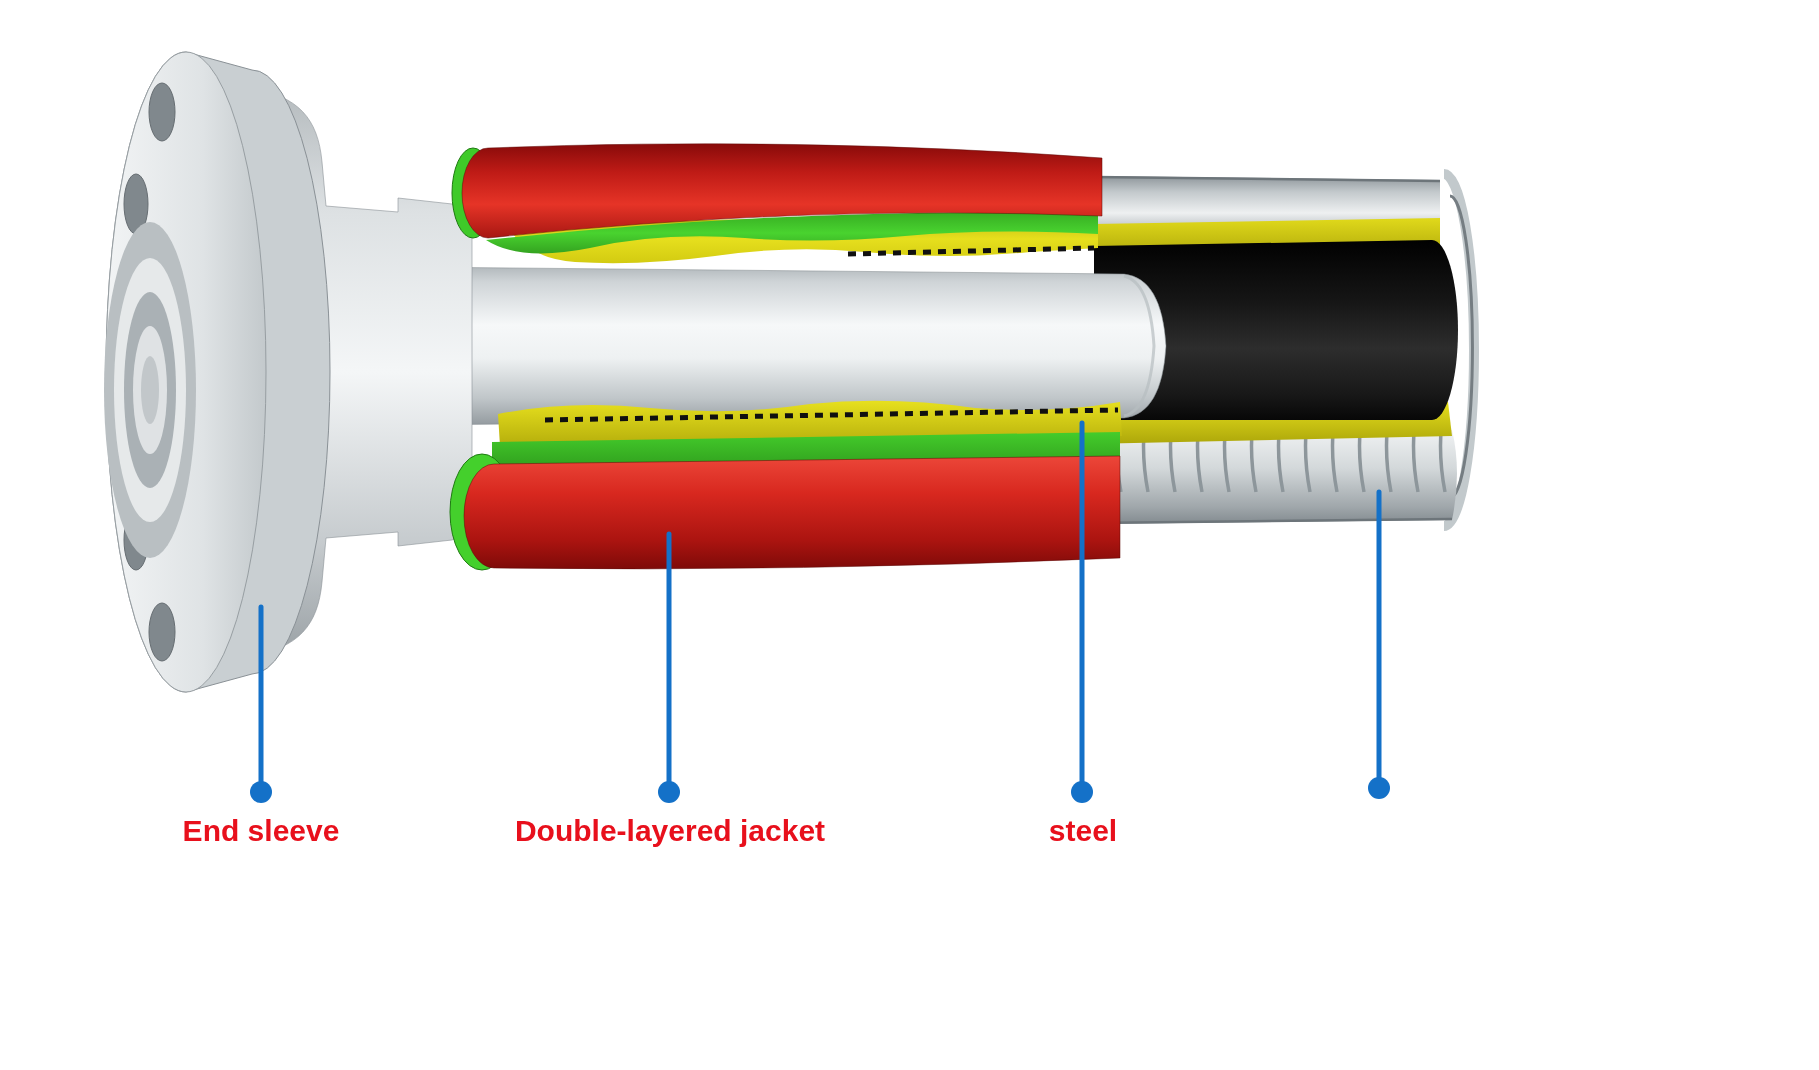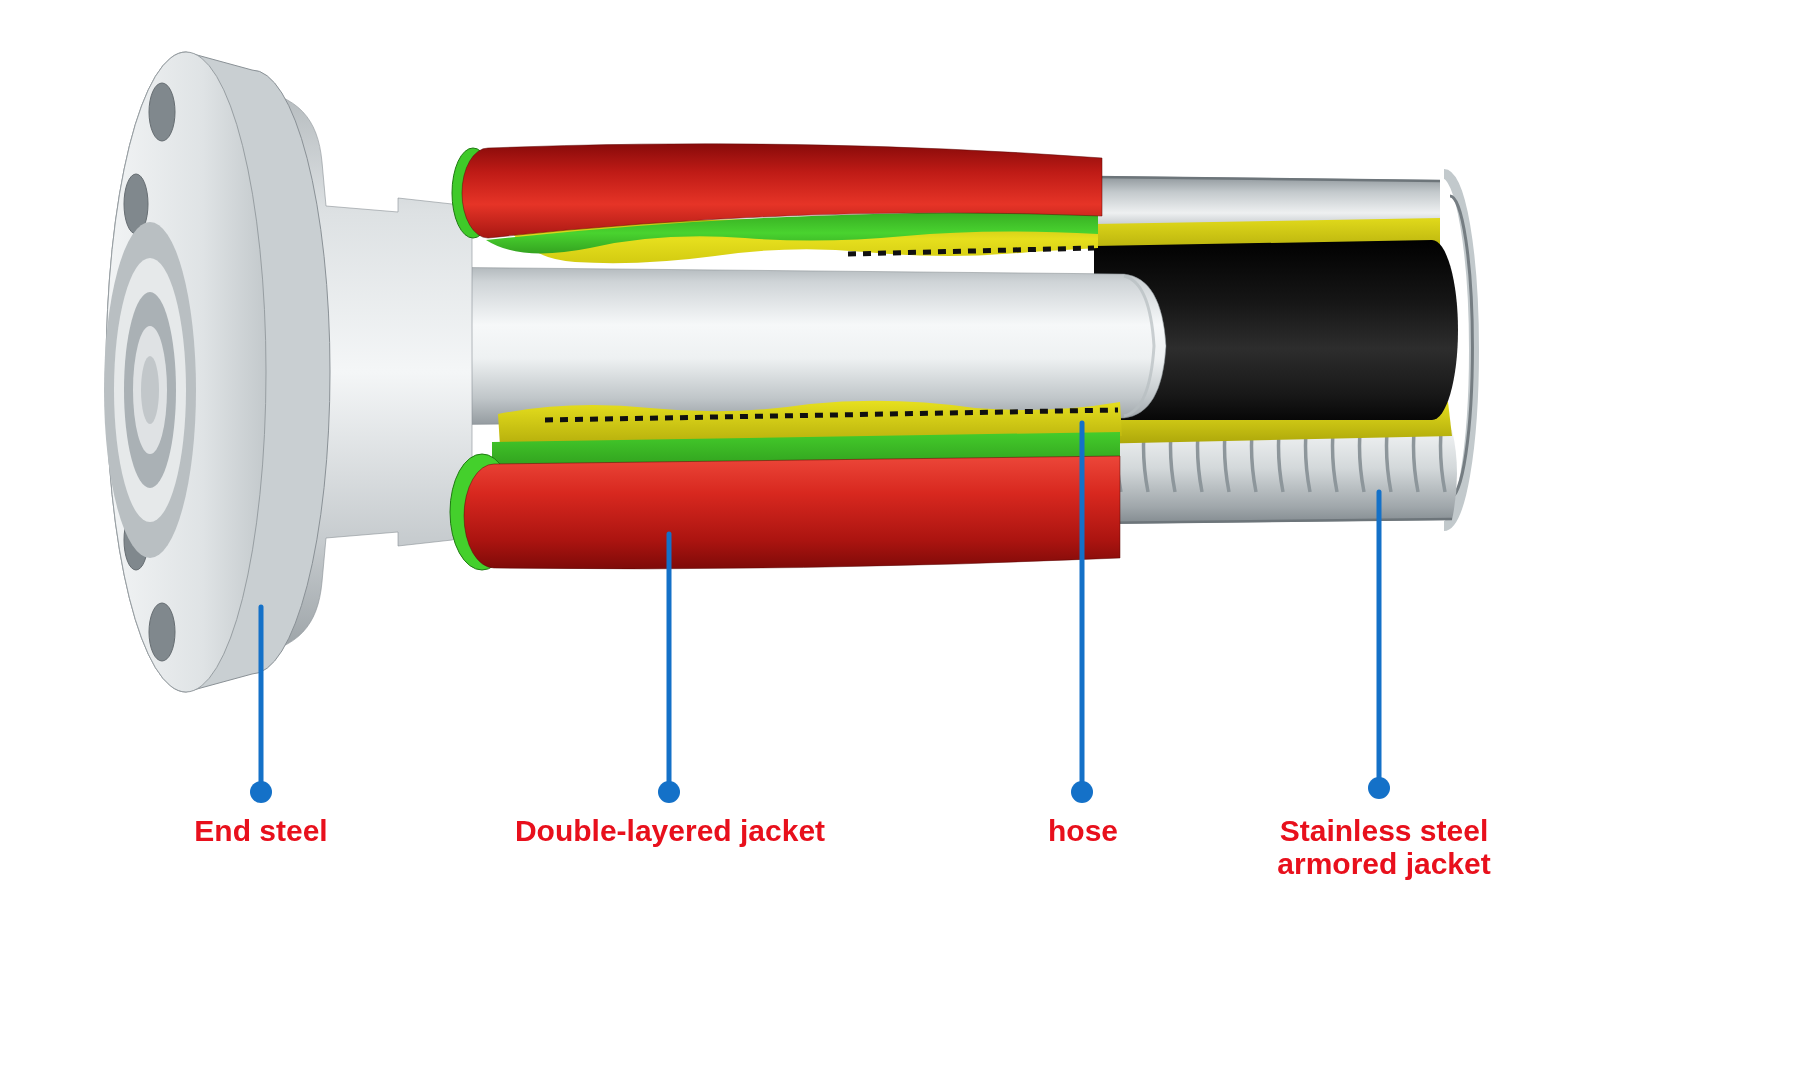--- a/index.html
+++ b/index.html
@@ -182,21 +182,17 @@
     <circle class="dot" cx="261" cy="792" r="11"></circle>
     <path class="leader" d="M 669,534 L 669,791"></path>
     <circle class="dot" cx="669" cy="792" r="11"></circle>
     <path class="leader" d="M 1082,423 L 1082,791"></path>
     <circle class="dot" cx="1082" cy="792" r="11"></circle>
     <path class="leader" d="M 1379,492 L 1379,787"></path>
     <circle class="dot" cx="1379" cy="788" r="11"></circle>
   </g>
 </svg>
 
-  <div class="label" style="left:261px;top:814px">End steel</div>
+  <div class="label" style="left:261px;top:814px">End sleeve</div>
   <div class="label" style="left:670px;top:814px">Double-layered jacket</div>
-  <div class="label" style="left:1083px;top:814px">hose</div>
-  <div class="label" style="left:1384px;top:814px">
-    <div>Stainless steel</div>
-    <div>armored jacket</div>
-  </div>
+  <div class="label" style="left:1083px;top:814px">steel</div>
 
 </div>
 
 </body></html>

